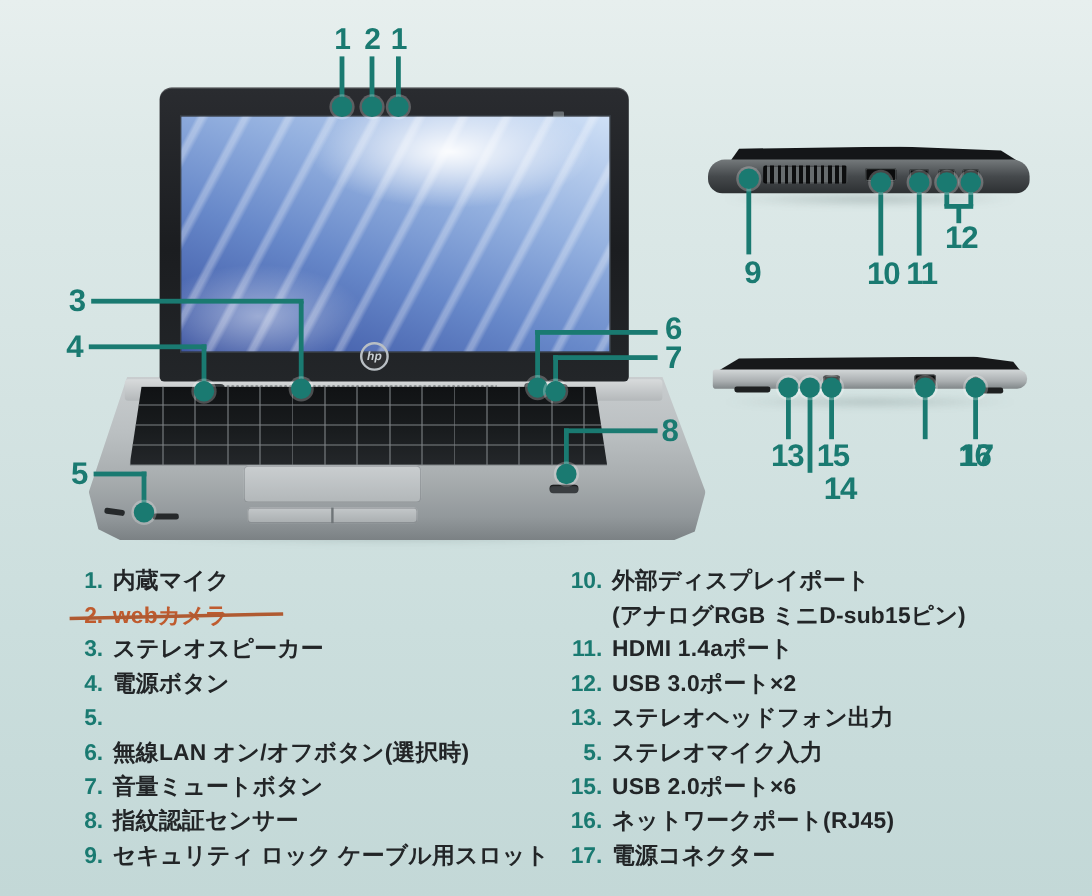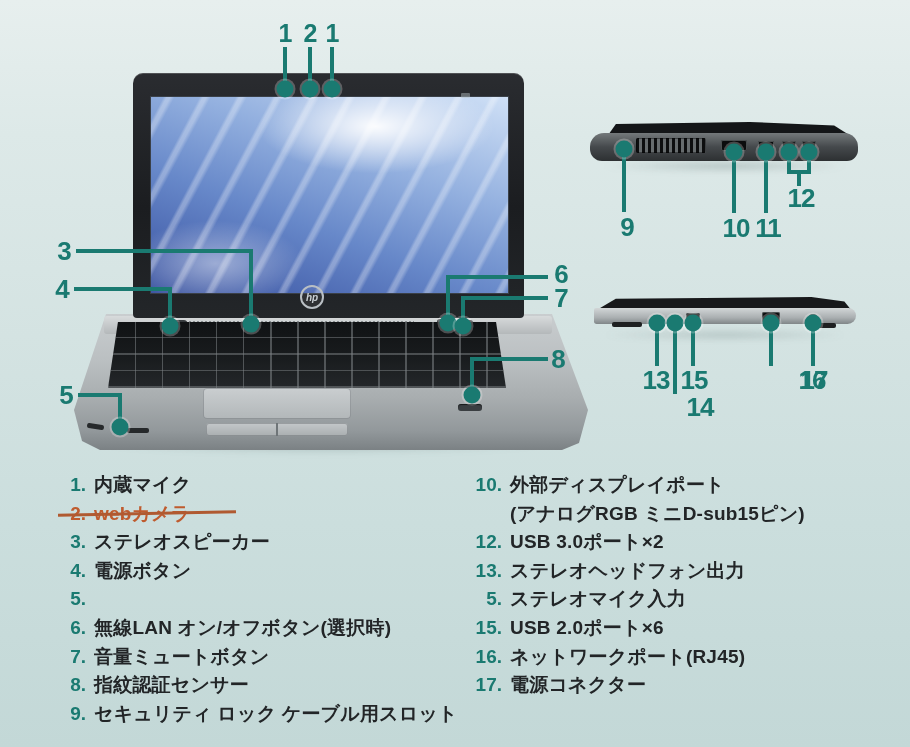--- a/index.html
+++ b/index.html
@@ -254,20 +254,24 @@
         </li>
       </ul>
   </div>
   <div class="legend legend-right">
     <ul id="legend-right-list">
         <li class="legend-row">
           <span class="lnum">10.</span>
           <span class="ltext">外部ディスプレイポート<span class="line2">(アナログRGB ミニD-sub15ピン)</span></span>
         </li>
         <li class="legend-row">
+          <span class="lnum">11.</span>
+          <span class="ltext">HDMI 1.4aポート</span>
+        </li>
+        <li class="legend-row">
           <span class="lnum">12.</span>
           <span class="ltext">USB 3.0ポート×2</span>
         </li>
         <li class="legend-row">
           <span class="lnum">13.</span>
           <span class="ltext">ステレオヘッドフォン出力</span>
         </li>
         <li class="legend-row">
           <span class="lnum">5.</span>
           <span class="ltext">ステレオマイク入力</span>

